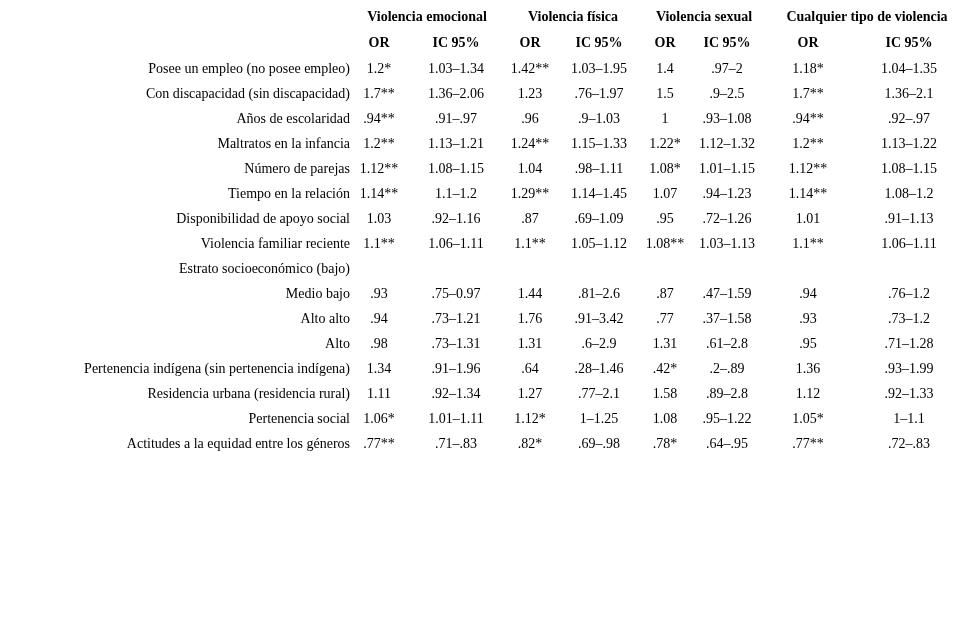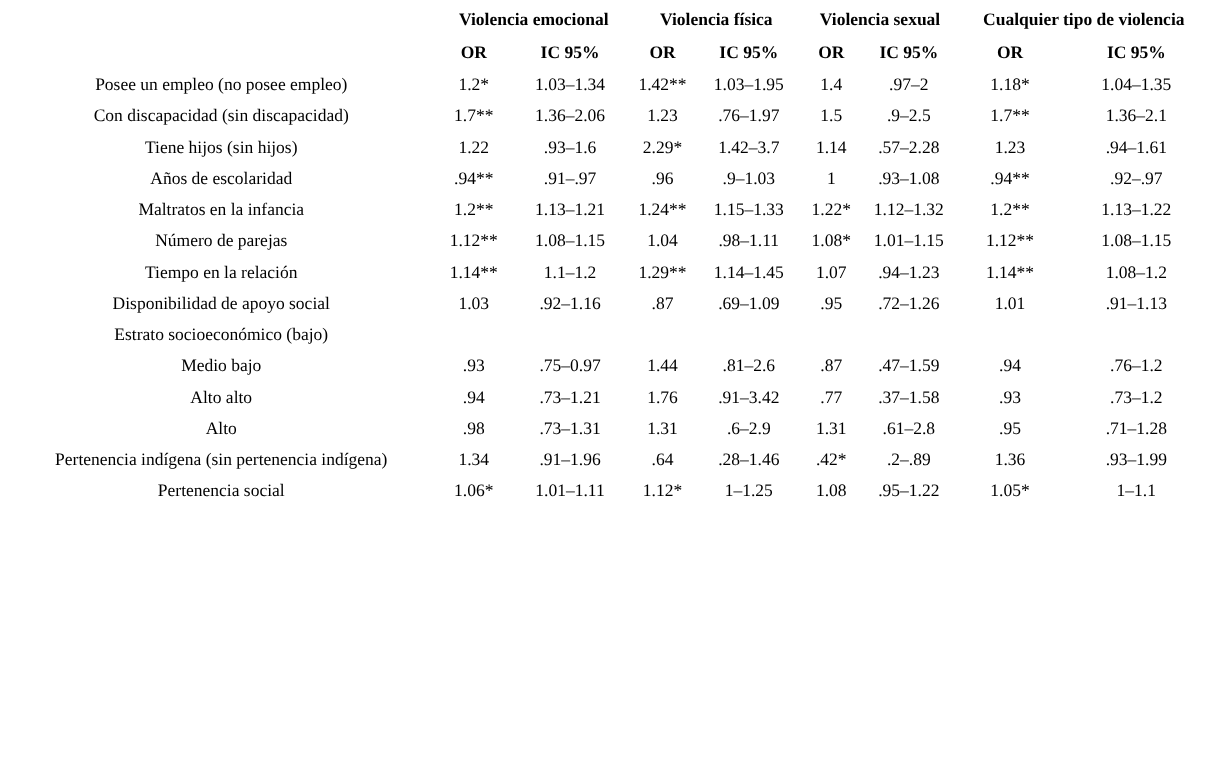--- a/index.html
+++ b/index.html
@@ -34,21 +34,21 @@
     font-weight: normal;
     white-space: nowrap;
     overflow: hidden;
   }
   table.results thead th {
     font-weight: bold;
     text-align: center;
     height: 26px;
   }
   table.results tbody th.rowlabel {
-    text-align: center;
+    text-align: right;
     font-weight: normal;
     padding-left: 2px;
   }
   table.results tbody td {
     text-align: center;
   }
 </style>
 </head>
 <body>
 
@@ -102,31 +102,20 @@
           <td>1.7**</td>
           <td>1.36–2.06</td>
           <td>1.23</td>
           <td>.76–1.97</td>
           <td>1.5</td>
           <td>.9–2.5</td>
           <td>1.7**</td>
           <td>1.36–2.1</td>
         </tr>
         <tr>
-          <th class="rowlabel">Tiene hijos (sin hijos)</th>
-          <td>1.22</td>
-          <td>.93–1.6</td>
-          <td>2.29*</td>
-          <td>1.42–3.7</td>
-          <td>1.14</td>
-          <td>.57–2.28</td>
-          <td>1.23</td>
-          <td>.94–1.61</td>
-        </tr>
-        <tr>
           <th class="rowlabel">Años de escolaridad</th>
           <td>.94**</td>
           <td>.91–.97</td>
           <td>.96</td>
           <td>.9–1.03</td>
           <td>1</td>
           <td>.93–1.08</td>
           <td>.94**</td>
           <td>.92–.97</td>
         </tr>
@@ -168,20 +157,31 @@
           <td>1.03</td>
           <td>.92–1.16</td>
           <td>.87</td>
           <td>.69–1.09</td>
           <td>.95</td>
           <td>.72–1.26</td>
           <td>1.01</td>
           <td>.91–1.13</td>
         </tr>
         <tr>
+          <th class="rowlabel">Violencia familiar reciente</th>
+          <td>1.1**</td>
+          <td>1.06–1.11</td>
+          <td>1.1**</td>
+          <td>1.05–1.12</td>
+          <td>1.08**</td>
+          <td>1.03–1.13</td>
+          <td>1.1**</td>
+          <td>1.06–1.11</td>
+        </tr>
+        <tr>
           <th class="rowlabel">Estrato socioeconómico (bajo)</th>
           <td></td>
           <td></td>
           <td></td>
           <td></td>
           <td></td>
           <td></td>
           <td></td>
           <td></td>
         </tr>
@@ -223,25 +223,47 @@
           <td>1.34</td>
           <td>.91–1.96</td>
           <td>.64</td>
           <td>.28–1.46</td>
           <td>.42*</td>
           <td>.2–.89</td>
           <td>1.36</td>
           <td>.93–1.99</td>
         </tr>
         <tr>
+          <th class="rowlabel">Residencia urbana (residencia rural)</th>
+          <td>1.11</td>
+          <td>.92–1.34</td>
+          <td>1.27</td>
+          <td>.77–2.1</td>
+          <td>1.58</td>
+          <td>.89–2.8</td>
+          <td>1.12</td>
+          <td>.92–1.33</td>
+        </tr>
+        <tr>
           <th class="rowlabel">Pertenencia social</th>
           <td>1.06*</td>
           <td>1.01–1.11</td>
           <td>1.12*</td>
           <td>1–1.25</td>
           <td>1.08</td>
           <td>.95–1.22</td>
           <td>1.05*</td>
           <td>1–1.1</td>
         </tr>
+        <tr>
+          <th class="rowlabel">Actitudes a la equidad entre los géneros</th>
+          <td>.77**</td>
+          <td>.71–.83</td>
+          <td>.82*</td>
+          <td>.69–.98</td>
+          <td>.78*</td>
+          <td>.64–.95</td>
+          <td>.77**</td>
+          <td>.72–.83</td>
+        </tr>
       </tbody>
   </table>
 </div>
 
 </body></html>

